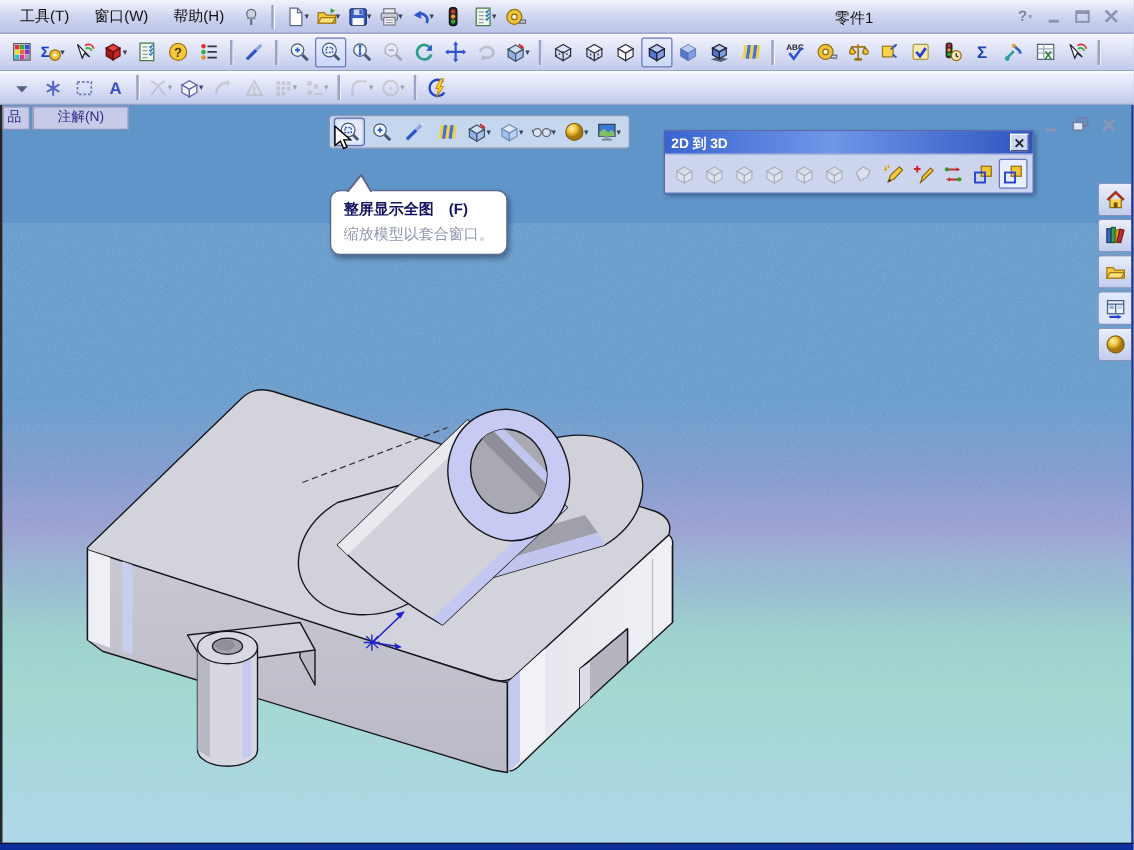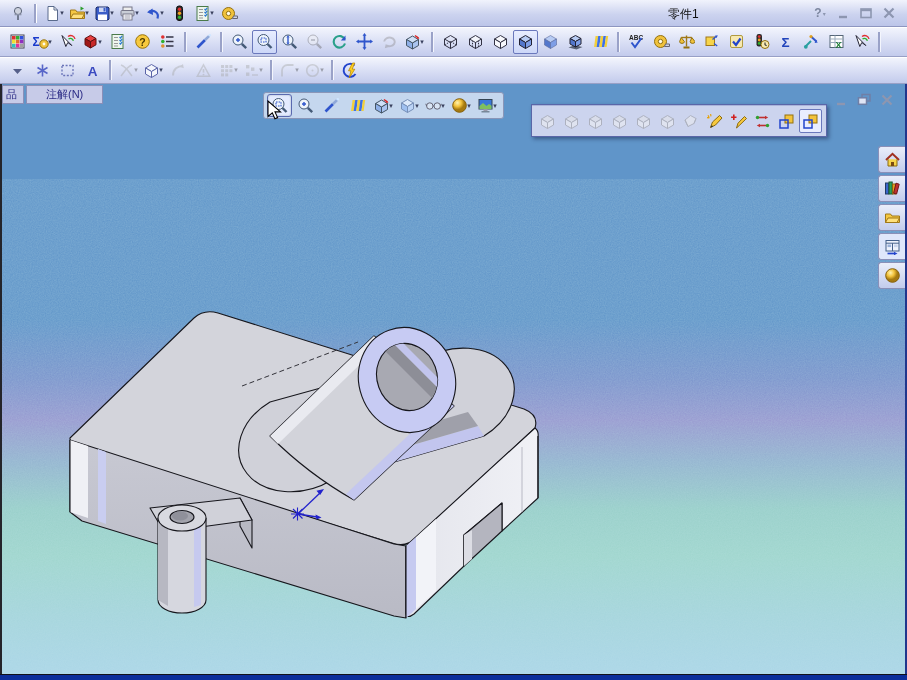--- a/index.html
+++ b/index.html
@@ -70,20 +70,25 @@
   .tp-tab{width:26px;height:25px;background:linear-gradient(#eaeefa,#c2ccec);border:1px solid #8a90b8;border-right:none;
     border-radius:3px 0 0 3px;display:flex;align-items:center;justify-content:center}
   .tp-tab.active{background:#dfe7fb}
   .cursor{position:absolute;left:265px;top:16px;z-index:6}
   .bottomstrip{height:8px;background:#0b2e9b;border-top:1px solid #101018}
 </style>
 </head>
 <body>
 
 <div class="titlebar">
+  <div class="menubar" id="menubar" style="display:flex">
+      <span class="menu-item">工具(T)</span>
+      <span class="menu-item">窗口(W)</span>
+      <span class="menu-item">帮助(H)</span>
+    </div>
   <span class="pin">
     <svg width="15" height="16" viewBox="0 0 15 16">
         <circle cx="8" cy="6" r="3.6" fill="#cdd2de" stroke="#5b6478"></circle>
         <path d="M8 9.8V15" stroke="#5b6478" stroke-width="1.6"></path>
         <path d="M4.6 9.6h6.8" stroke="#8b93a8" stroke-width="1.4"></path>
       </svg>
   </span>
   <span class="vsep"></span>
   <div id="stdbar" style="display:flex;align-items:center">
       <span class="tb-btn">
@@ -863,20 +868,28 @@
             <path d="M2.5 9l3.5-3 3.5 3 2.5-2 2.5 1.8v3.2H2.5z" fill="#7fc060"></path>
             <rect x="6.5" y="12" width="4" height="2" fill="#99a"></rect>
             <rect x="4.5" y="14" width="8" height="1.5" fill="#789"></rect>
           </svg>
         </span>
         <span class="dd">▾</span>
       </span>
     </div>
 
   <div class="panel2d3d">
+    <div class="p-title">
+      <span>2D 到 3D</span>
+      <span class="p-close">
+        <svg width="9" height="9" viewBox="0 0 9 9">
+            <path d="M1.5 1.5l6 6M7.5 1.5l-6 6" stroke="#223" stroke-width="1.5"></path>
+          </svg>
+      </span>
+    </div>
     <div class="p-body" id="pbody">
         <span class="pb-btn disabled">
           <span class="ticon">
             <svg width="17" height="17" viewBox="0 0 17 17">
               <g fill="none" stroke="#8890a8">
                 <path d="M2.5 6l6-3.5L14.5 6l-6 3.5z" fill="#e3e6f0"></path>
                 <path d="M2.5 6v6l6 3.5v-6z" fill="#f0f2f8"></path>
                 <path d="M14.5 6v6l-6 3.5v-6z" fill="#f0f2f8"></path>
               </g>
             </svg>
@@ -988,20 +1001,29 @@
           <span class="ticon">
             <svg width="17" height="17" viewBox="0 0 17 17">
               <rect x="7" y="2" width="8" height="8" fill="#f2c33c" stroke="#93700f"></rect>
               <rect x="2" y="7" width="8" height="8" fill="none" stroke="#2244cc" stroke-width="1.5"></rect>
             </svg>
           </span>
         </span>
       </div>
   </div>
 
+  <div class="tooltip">
+    <span class="tt-tail">
+      <svg width="26" height="15">
+          <path d="M3 14.5 L14 1 L22 14.5" fill="#fff" stroke="#5f6588" stroke-width="1.5"></path>
+        </svg>
+    </span>
+    <div class="tt-title">整屏显示全图　(F)</div>
+    <div class="tt-body">缩放模型以套合窗口。</div>
+  </div>
 
   <div class="taskpane" id="taskpane">
       <span class="tp-tab">
         <span class="ticon">
           <svg width="17" height="17" viewBox="0 0 17 17">
             <path d="M2 9l6.5-6.2L15 9" fill="none" stroke="#a03020" stroke-width="2"></path>
             <path d="M4 8.3V15h9V8.3" fill="#f7d44a" stroke="#8a6a10"></path>
             <rect x="7" y="11" width="3" height="4" fill="#7a4a10"></rect>
           </svg>
         </span>

